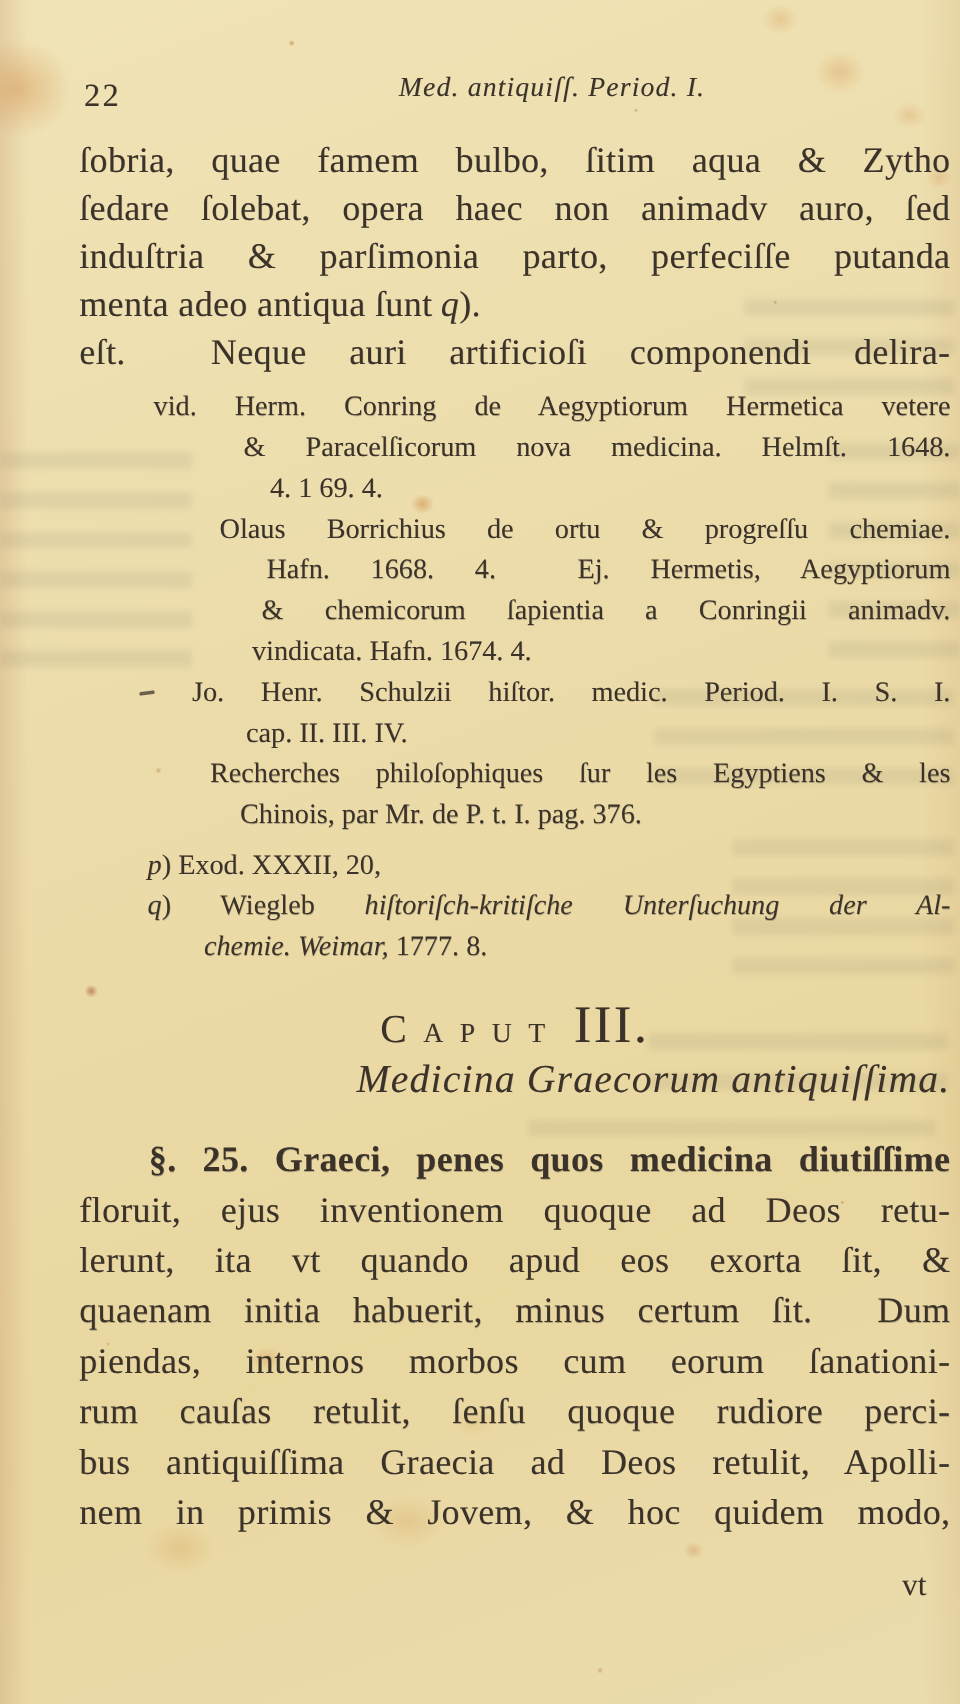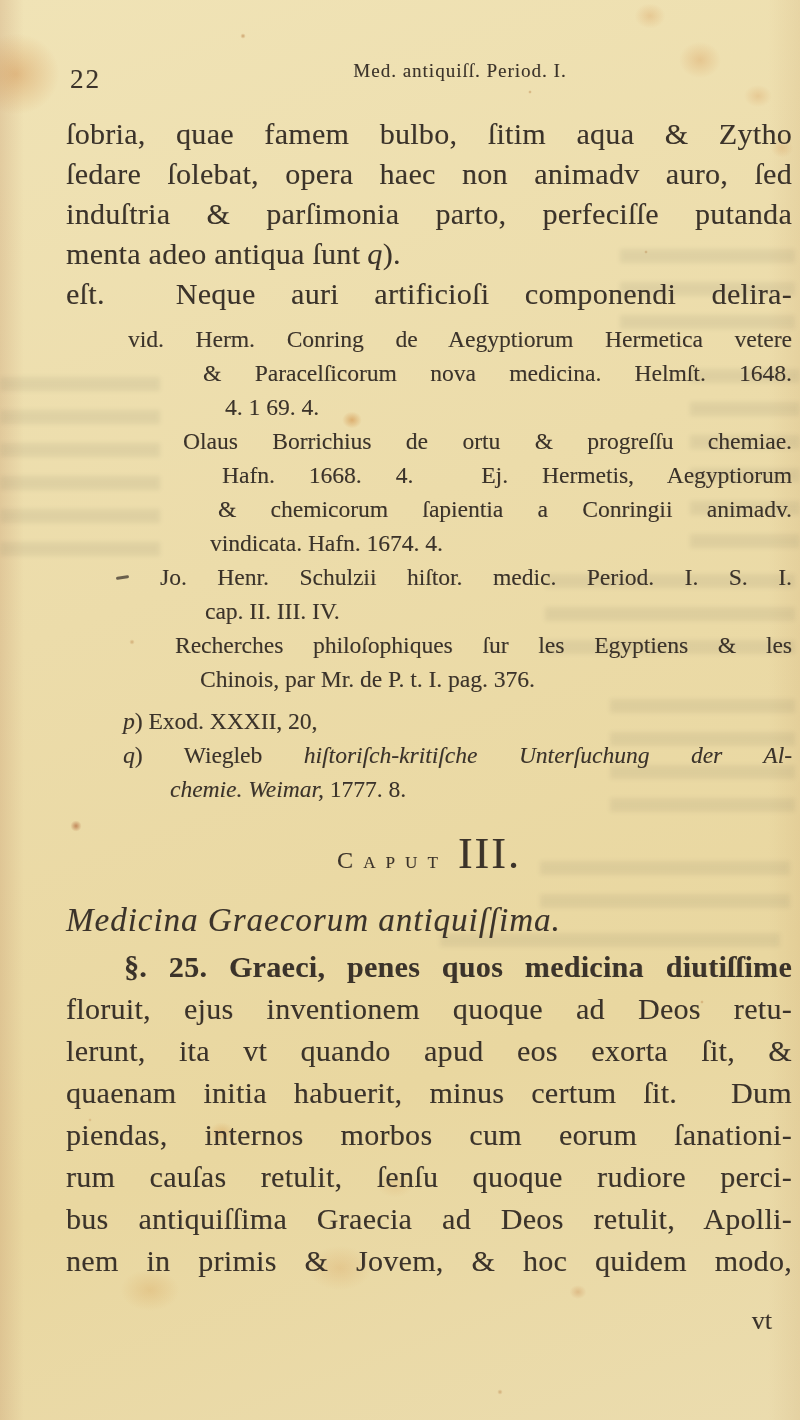--- a/index.html
+++ b/index.html
@@ -36,34 +36,34 @@
   .bleed{
     position:absolute;
     filter:blur(2.5px);
     opacity:.85;
     background:repeating-linear-gradient(to bottom,
       rgba(0,0,0,0) 0px, rgba(0,0,0,0) 9px,
       rgba(114,111,86,0.13) 9px, rgba(114,111,86,0.13) 23px,
       rgba(0,0,0,0) 23px, rgba(0,0,0,0) 33px);
   }
   .pagenum{position:absolute;left:70px;top:64px;font-size:27px;letter-spacing:2px;}
-  .head-title{position:absolute;left:250px;top:60px;width:420px;text-align:center;font-size:19px;letter-spacing:1px;}
+  .head-title{position:absolute;left:250px;top:60px;width:420px;text-align:center;font-style:italic;font-size:23px;letter-spacing:1px;}
   .para1{position:absolute;left:66px;top:114px;width:726px;font-size:30px;line-height:40px;letter-spacing:0.3px;}
   .para2{position:absolute;left:66px;top:946px;width:726px;font-size:30px;line-height:42px;letter-spacing:0.3px;}
   .bl{min-height:1em;}
   .j{text-align:justify;text-align-last:justify;text-justify:inter-word;}
   .indent{text-indent:58px;font-weight:bold;}
   .it{font-style:italic;}
   .fnotes{position:absolute;left:66px;top:322px;width:726px;font-size:23.5px;line-height:34px;}
   .fl{min-height:1em;}
   .gap{margin-top:8px;}
   .caput{position:absolute;left:66px;top:828px;width:726px;text-align:center;}
-  .cap-word{font-variant:small-caps;font-size:24px;letter-spacing:0.42em;}
+  .cap-word{font-variant:small-caps;font-size:33px;letter-spacing:0.42em;}
   .cap-num{font-size:44px;letter-spacing:2px;margin-left:10px;}
-  .subtitle{position:absolute;left:66px;top:902px;width:726px;text-align:left;font-style:italic;font-size:33px;letter-spacing:1px;}
+  .subtitle{position:absolute;left:66px;top:882px;width:726px;text-align:right;font-style:italic;font-size:33px;letter-spacing:1px;}
   .catchword{position:absolute;left:66px;top:1306px;width:706px;text-align:right;font-size:26px;}
   .margin-mark{position:absolute;left:116px;top:576px;width:13px;height:3px;background:#4a4136;transform:rotate(-8deg);border-radius:2px;opacity:.8;}
   .ref{margin-left:7px;}
 </style>
 </head>
 <body>
 
 <div class="page">
 
   <div class="bleed" style="left:620px;top:240px;width:175px;height:95px;"></div>

